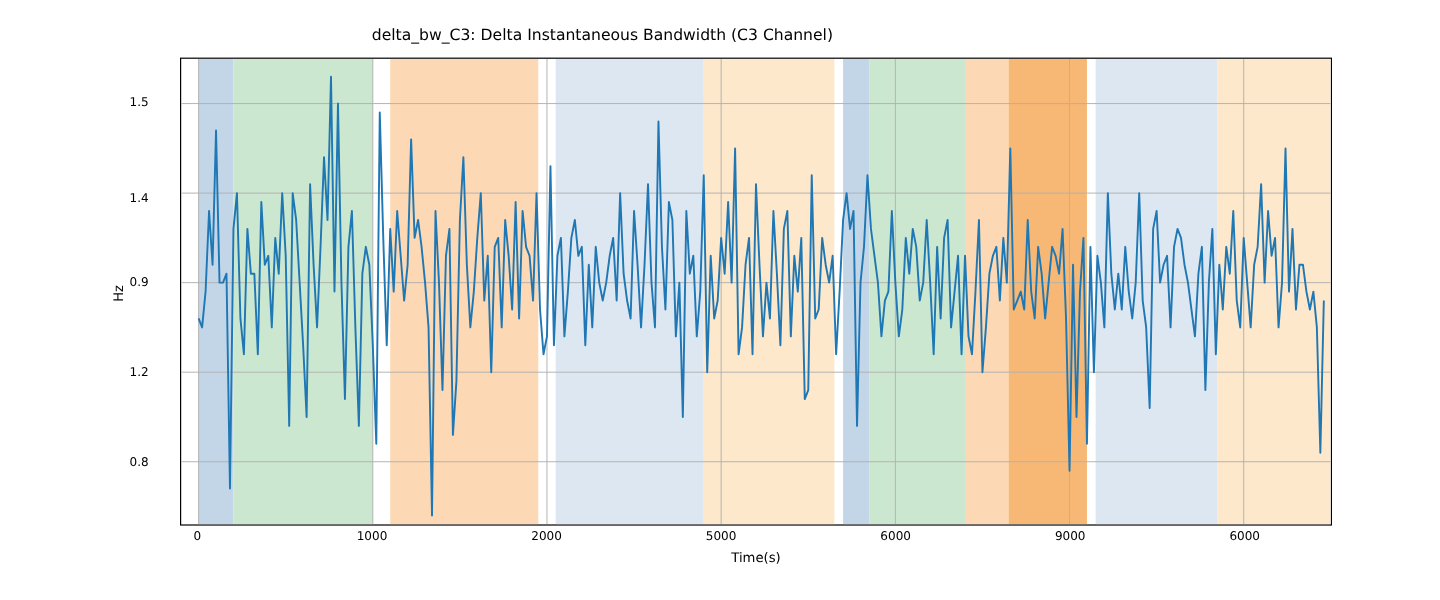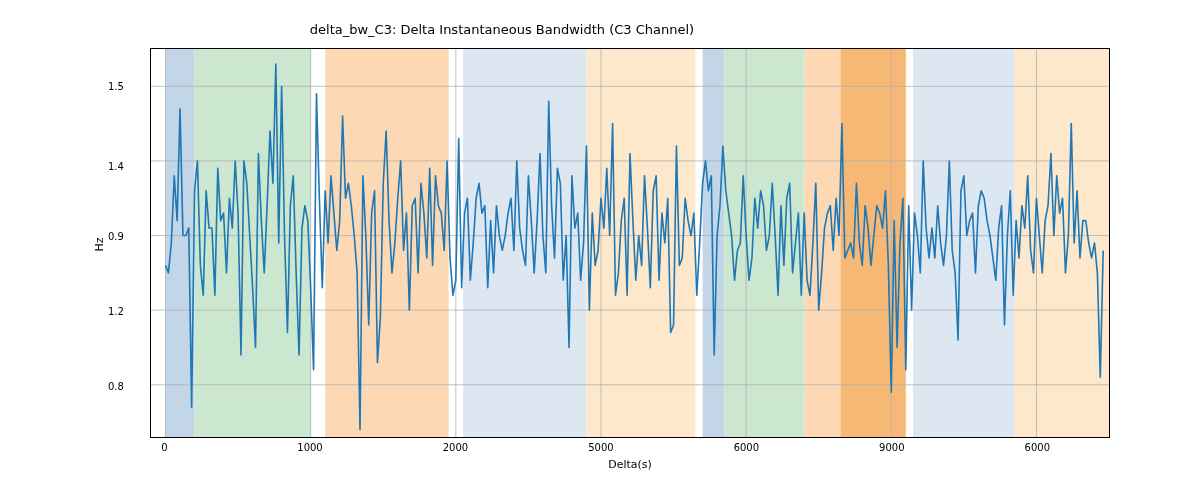--- a/index.html
+++ b/index.html
@@ -106,21 +106,21 @@
         <line x1="887.2727272727273" x2="887.2727272727273" y1="0" y2="390" stroke="#b0b0b0" stroke-width="0.8"></line>
         <line y1="337.49999999999994" y2="337.49999999999994" x1="0" x2="960" stroke="#b0b0b0" stroke-width="0.8"></line>
         <line y1="262.50000000000006" y2="262.50000000000006" x1="0" x2="960" stroke="#b0b0b0" stroke-width="0.8"></line>
         <line y1="187.49999999999997" y2="187.49999999999997" x1="0" x2="960" stroke="#b0b0b0" stroke-width="0.8"></line>
         <line y1="112.50000000000006" y2="112.50000000000006" x1="0" x2="960" stroke="#b0b0b0" stroke-width="0.8"></line>
         <line y1="37.50000000000006" y2="37.50000000000006" x1="0" x2="960" stroke="#b0b0b0" stroke-width="0.8"></line>
         <path d="M14.55 217.50 L17.45 225.00 L20.36 195.00 L23.27 127.50 L26.18 172.50 L29.09 60.00 L32.00 187.50 L34.91 187.50 L37.82 180.00 L40.73 360.00 L43.64 142.50 L46.55 112.50 L49.45 217.50 L52.36 247.50 L55.27 142.50 L58.18 180.00 L61.09 180.00 L64.00 247.50 L66.91 120.00 L69.82 172.50 L72.73 165.00 L75.64 225.00 L78.55 150.00 L81.45 180.00 L84.36 112.50 L87.27 165.00 L90.18 307.50 L93.09 112.50 L96.00 135.00 L98.91 187.50 L101.82 240.00 L104.73 300.00 L107.64 105.00 L110.55 172.50 L113.45 225.00 L116.36 157.50 L119.27 82.50 L122.18 135.00 L125.09 15.00 L128.00 195.00 L130.91 37.50 L133.82 187.50 L136.73 285.00 L139.64 157.50 L142.55 127.50 L145.45 225.00 L148.36 307.50 L151.27 180.00 L154.18 157.50 L157.09 172.50 L160.00 240.00 L162.91 322.50 L165.82 45.00 L168.73 150.00 L171.64 240.00 L174.55 142.50 L177.45 195.00 L180.36 127.50 L183.27 165.00 L186.18 202.50 L189.09 172.50 L192.00 67.50 L194.91 150.00 L197.82 135.00 L200.73 157.50 L203.64 187.50 L206.55 225.00 L209.45 382.50 L212.36 127.50 L215.27 187.50 L218.18 277.50 L221.09 165.00 L224.00 142.50 L226.91 315.00 L229.82 270.00 L232.73 135.00 L235.64 82.50 L238.55 172.50 L241.45 225.00 L244.36 195.00 L247.27 150.00 L250.18 112.50 L253.09 202.50 L256.00 165.00 L258.91 262.50 L261.82 157.50 L264.73 150.00 L267.64 225.00 L270.55 135.00 L273.45 165.00 L276.36 210.00 L279.27 120.00 L282.18 217.50 L285.09 127.50 L288.00 157.50 L290.91 165.00 L293.82 202.50 L296.73 112.50 L299.64 210.00 L302.55 247.50 L305.45 232.50 L308.36 90.00 L311.27 240.00 L314.18 165.00 L317.09 150.00 L320.00 232.50 L322.91 195.00 L325.82 150.00 L328.73 135.00 L331.64 165.00 L334.55 157.50 L337.45 240.00 L340.36 172.50 L343.27 225.00 L346.18 157.50 L349.09 187.50 L352.00 202.50 L354.91 187.50 L357.82 165.00 L360.73 150.00 L363.64 202.50 L366.55 112.50 L369.45 180.00 L372.36 202.50 L375.27 217.50 L378.18 127.50 L381.09 172.50 L384.00 225.00 L386.91 172.50 L389.82 105.00 L392.73 187.50 L395.64 225.00 L398.55 52.50 L401.45 157.50 L404.36 210.00 L407.27 120.00 L410.18 135.00 L413.09 232.50 L416.00 187.50 L418.91 300.00 L421.82 127.50 L424.73 180.00 L427.64 165.00 L430.55 232.50 L433.45 195.00 L436.36 97.50 L439.27 262.50 L442.18 165.00 L445.09 217.50 L448.00 202.50 L450.91 150.00 L453.82 180.00 L456.73 120.00 L459.64 187.50 L462.55 75.00 L465.45 247.50 L468.36 225.00 L471.27 172.50 L474.18 150.00 L477.09 247.50 L480.00 105.00 L482.91 172.50 L485.82 232.50 L488.73 187.50 L491.64 217.50 L494.55 127.50 L497.45 180.00 L500.36 240.00 L503.27 142.50 L506.18 127.50 L509.09 232.50 L512.00 165.00 L514.91 195.00 L517.82 150.00 L520.73 285.00 L523.64 277.50 L526.55 97.50 L529.45 217.50 L532.36 210.00 L535.27 150.00 L538.18 172.50 L541.09 187.50 L544.00 165.00 L546.91 247.50 L549.82 195.00 L552.73 135.00 L555.64 112.50 L558.55 142.50 L561.45 127.50 L564.36 307.50 L567.27 187.50 L570.18 157.50 L573.09 97.50 L576.00 142.50 L578.91 165.00 L581.82 187.50 L584.73 232.50 L587.64 202.50 L590.55 195.00 L593.45 127.50 L596.36 187.50 L599.27 232.50 L602.18 210.00 L605.09 150.00 L608.00 180.00 L610.91 142.50 L613.82 157.50 L616.73 202.50 L619.64 187.50 L622.55 135.00 L625.45 187.50 L628.36 247.50 L631.27 157.50 L634.18 217.50 L637.09 150.00 L640.00 135.00 L642.91 225.00 L645.82 195.00 L648.73 165.00 L651.64 247.50 L654.55 165.00 L657.45 232.50 L660.36 247.50 L663.27 195.00 L666.18 135.00 L669.09 262.50 L672.00 225.00 L674.91 180.00 L677.82 165.00 L680.73 157.50 L683.64 202.50 L686.55 150.00 L689.45 187.50 L692.36 75.00 L695.27 210.00 L698.18 202.50 L701.09 195.00 L704.00 210.00 L706.91 135.00 L709.82 195.00 L712.73 217.50 L715.64 157.50 L718.55 180.00 L721.45 217.50 L724.36 187.50 L727.27 157.50 L730.18 165.00 L733.09 180.00 L736.00 142.50 L738.91 217.50 L741.82 345.00 L744.73 172.50 L747.64 300.00 L750.55 195.00 L753.45 150.00 L756.36 322.50 L759.27 157.50 L762.18 262.50 L765.09 165.00 L768.00 187.50 L770.91 225.00 L773.82 112.50 L776.73 180.00 L779.64 210.00 L782.55 180.00 L785.45 210.00 L788.36 157.50 L791.27 195.00 L794.18 217.50 L797.09 187.50 L800.00 112.50 L802.91 202.50 L805.82 225.00 L808.73 292.50 L811.64 142.50 L814.55 127.50 L817.45 187.50 L820.36 172.50 L823.27 165.00 L826.18 225.00 L829.09 157.50 L832.00 142.50 L834.91 150.00 L837.82 172.50 L840.73 187.50 L843.64 210.00 L846.55 232.50 L849.45 180.00 L852.36 157.50 L855.27 277.50 L858.18 187.50 L861.09 142.50 L864.00 247.50 L866.91 172.50 L869.82 210.00 L872.73 157.50 L875.64 180.00 L878.55 127.50 L881.45 202.50 L884.36 225.00 L887.27 150.00 L890.18 187.50 L893.09 225.00 L896.00 172.50 L898.91 157.50 L901.82 105.00 L904.73 187.50 L907.64 127.50 L910.55 165.00 L913.45 150.00 L916.36 225.00 L919.27 187.50 L922.18 75.00 L925.09 195.00 L928.00 142.50 L930.91 210.00 L933.82 172.50 L936.73 172.50 L939.64 195.00 L942.55 210.00 L945.45 195.00 L948.36 225.00 L951.27 330.00 L954.18 202.50 " fill="none" stroke="#1f77b4" stroke-width="1.6" stroke-linejoin="round"></path>
       </svg>
   </div>
 
-  <div class="xlabel">Delta(s)</div>
+  <div class="xlabel">Time(s)</div>
 
   <div id="xtick-container">
       <div class="tick-label-x" style="left: 164.545px;">0</div>
       <div class="tick-label-x" style="left: 310px;">1000</div>
       <div class="tick-label-x" style="left: 455.455px;">2000</div>
       <div class="tick-label-x" style="left: 600.909px;">5000</div>
       <div class="tick-label-x" style="left: 746.364px;">6000</div>
       <div class="tick-label-x" style="left: 891.818px;">9000</div>
       <div class="tick-label-x" style="left: 1037.27px; text-align: center;">6000</div>
     </div>

